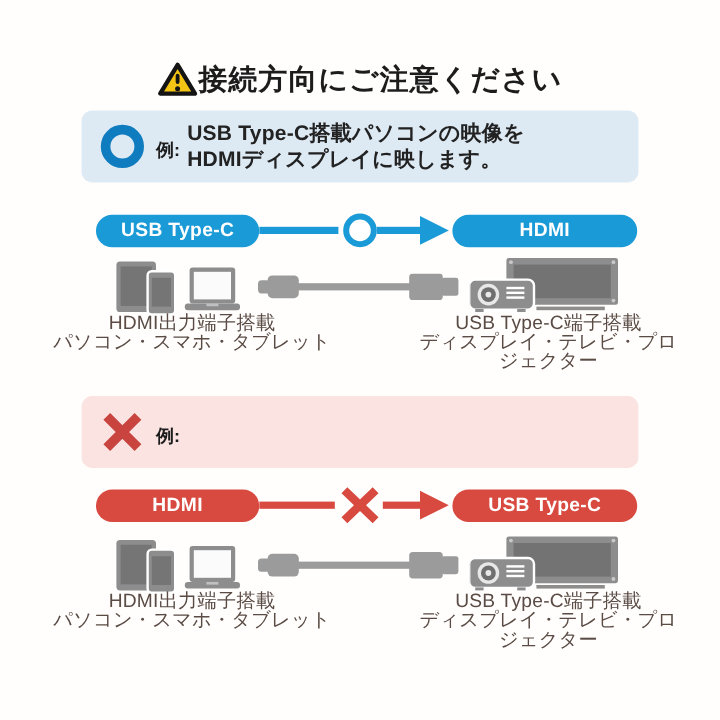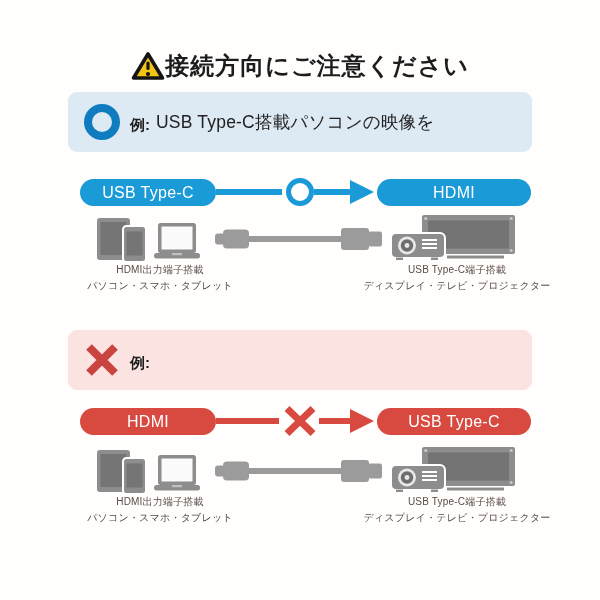--- a/index.html
+++ b/index.html
@@ -23,38 +23,38 @@
   .title-row{position:absolute;top:50px;left:0;right:0;display:flex;align-items:center;justify-content:center;text-align:right;}
   .title-text{font-size:24px;font-weight:700;color:var(--ink);letter-spacing:1px;}
 
   
   .example-box{position:absolute;left:68px;width:464px;height:60px;border-radius:9px;display:flex;align-items:center;box-sizing:border-box;padding-left:16px;}
   .example-box.ok{top:92px;background:var(--ok-box-bg);}
   .example-box.ng{top:330px;background:var(--ng-box-bg);}
   .ex-icon{flex:0 0 auto;display:flex;align-items:center;justify-content:center;}
   .ring-icon{width:20px;height:20px;border:8px solid var(--ok-icon);border-radius:50%;}
   .ex-label{font-size:15px;font-weight:700;color:var(--ink);margin:6px 6px 0 10px;}
-  .ex-text{font-size:17.5px;font-weight:400;color:#222222;line-height:21px;letter-spacing:0.2px;}
+  .ex-text{font-size:17.5px;font-weight:700;color:#222222;line-height:21px;letter-spacing:0.2px;}
 
   
   .flow-row{position:absolute;left:0;width:600px;height:27px;}
   .flow-row.ok{top:179px;}
   .flow-row.ng{top:408px;}
-  .pill{position:absolute;height:27px;border-radius:14px;color:#ffffff;font-size:16px;font-weight:400;display:flex;align-items:center;justify-content:center;letter-spacing:0.3px;}
+  .pill{position:absolute;height:27px;border-radius:14px;color:#ffffff;font-size:16px;font-weight:700;display:flex;align-items:center;justify-content:center;letter-spacing:0.3px;}
   .pill.from{left:80px;width:136px;}
   .pill.to{left:377px;width:154px;}
   .flow-row.ok .pill{background:var(--ok-accent);}
   .flow-row.ng .pill{background:var(--ng-accent);}
   .connector{position:absolute;left:216px;top:-4px;}
 
   
   .art{position:absolute;}
 
   
-  .caption{position:absolute;text-align:center;font-size:10px;line-height:16px;color:var(--caption-text);letter-spacing:0.2px;}
+  .caption{position:absolute;text-align:center;font-size:16px;line-height:16px;color:var(--caption-text);letter-spacing:0.2px;}
   .caption.src{left:40px;width:240px;}
   .caption.tgt{left:342px;width:230px;}
   .caption.ok-row{top:262px;}
   .caption.ng-row{top:494px;}
 </style>
 </head>
 <body>
 
 <div id="canvas">
 
@@ -69,20 +69,21 @@
     <span class="title-text">接続方向にご注意ください</span>
   </div>
 
   <div class="example-box ok">
     <span class="ex-icon">
         <span class="ring-icon"></span>
       </span>
     <span class="ex-label">例:</span>
     <span class="ex-text">
       <span>USB Type-C搭載パソコンの映像を</span><br>
+      <span>HDMIディスプレイに映します。</span>
     </span>
   </div>
 
   <div class="flow-row ok">
     <div class="pill from">USB Type-C</div>
     <svg class="connector" width="161" height="34" viewBox="0 0 161 34">
       <rect x="0" y="14" width="66" height="6" fill="#1a9ad6"></rect>
       <rect x="98" y="14" width="36" height="6" fill="#1a9ad6"></rect>
       <polygon points="134,5 158,17 134,29" fill="#1a9ad6"></polygon>
       <circle cx="84" cy="17" r="11.5" fill="#ffffff" stroke="#1a9ad6" stroke-width="5"></circle>

